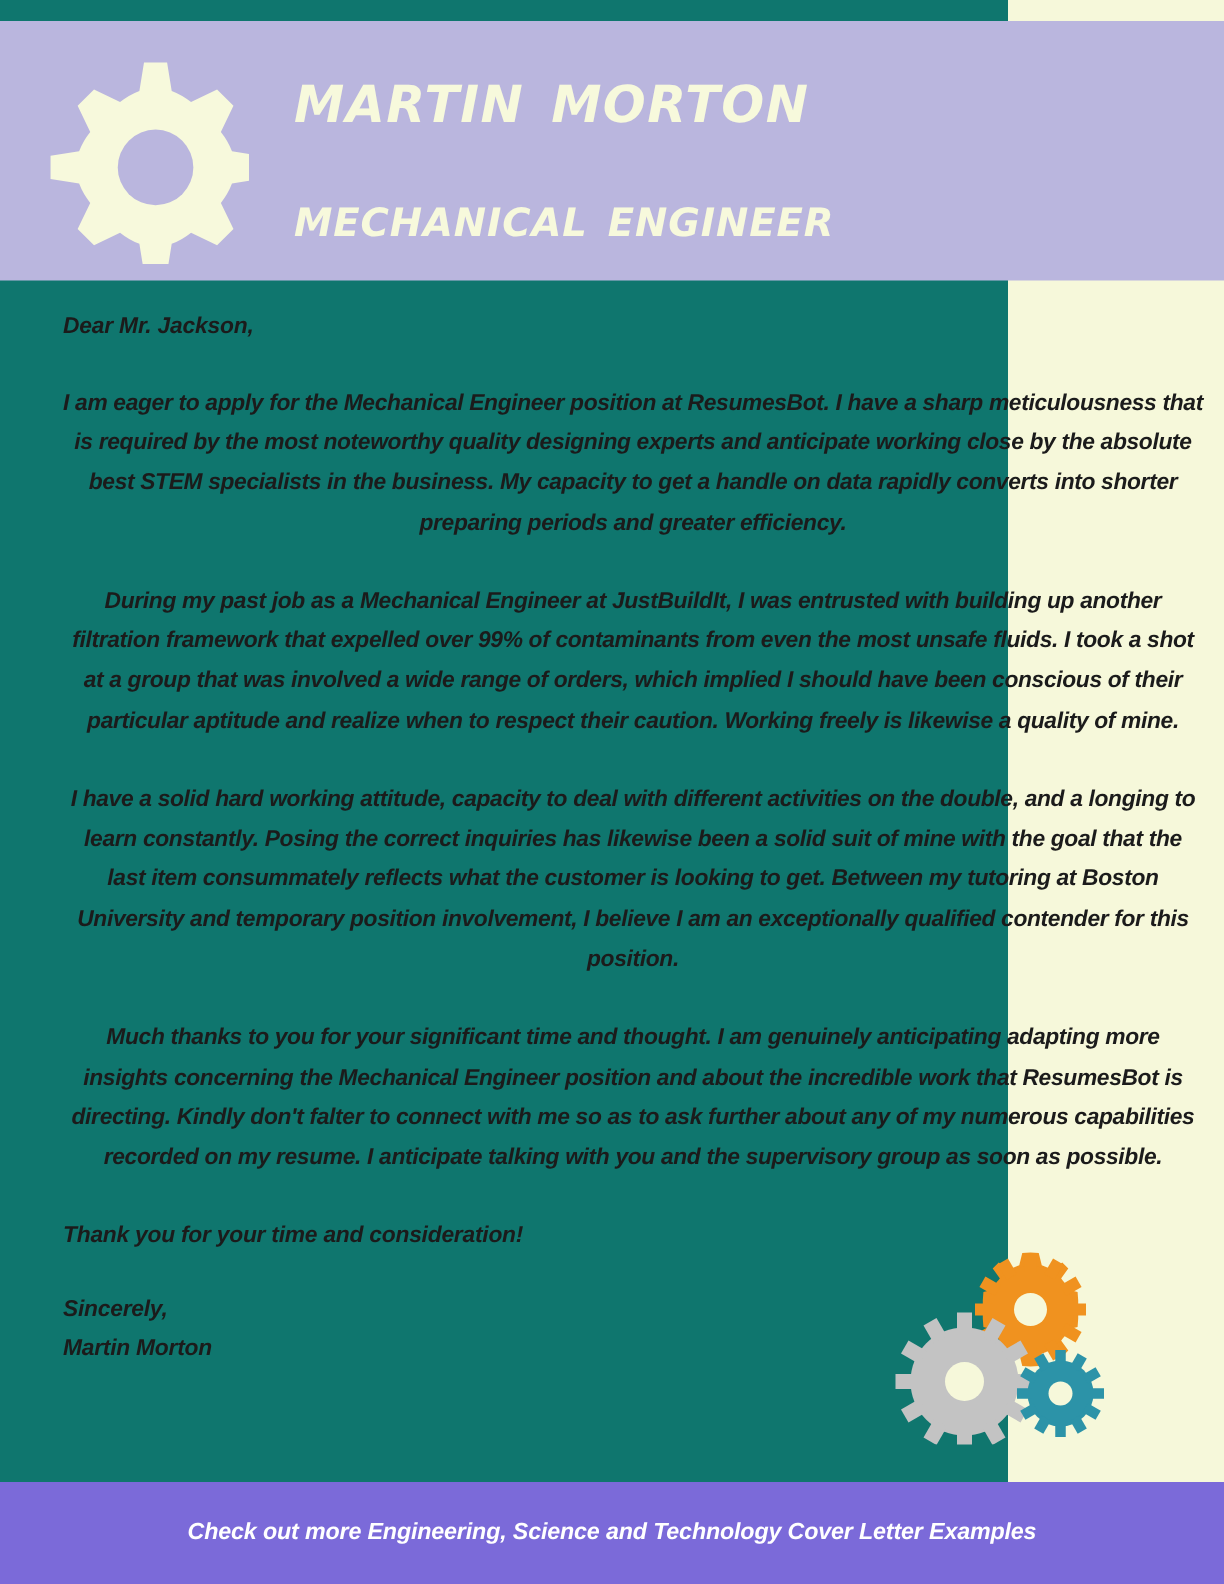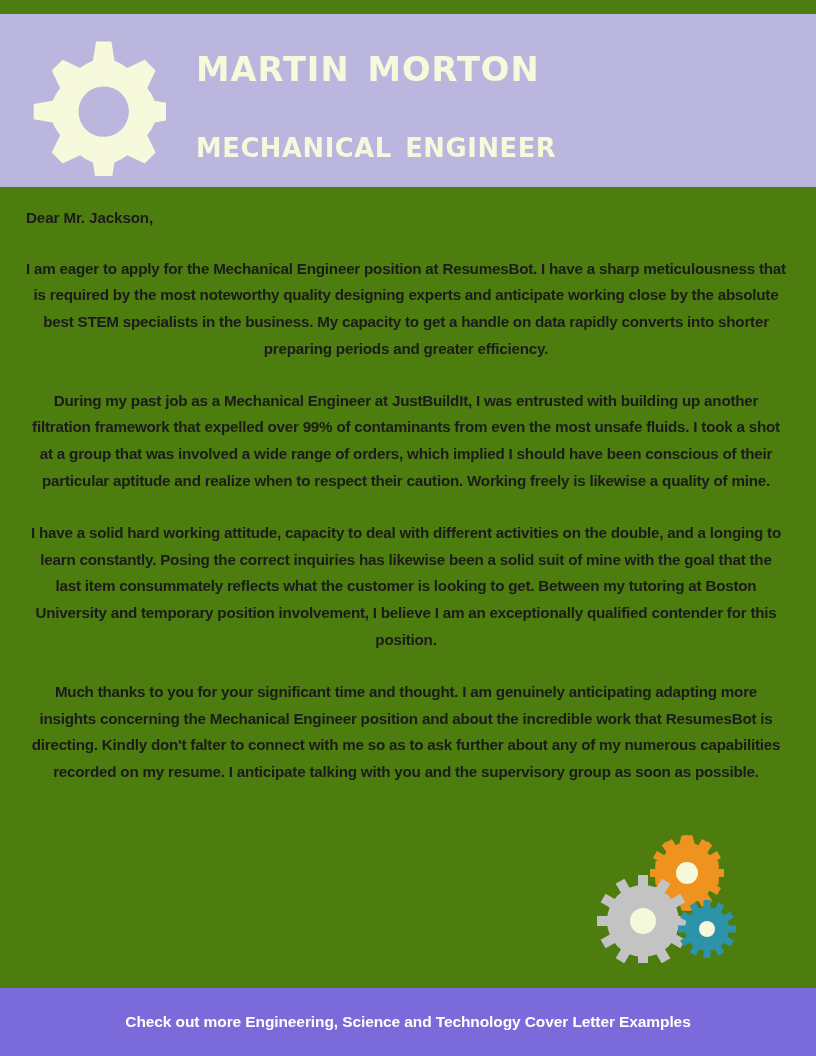--- a/index.html
+++ b/index.html
@@ -10,24 +10,25 @@
     width: 816px;
     height: 1056px;
     background: #f6f8da;
     font-family: "Liberation Sans", sans-serif;
     overflow: hidden;
     position: relative;
   }
 
   .page {
     position: relative;
-    width: 816px;
+    width: 672px;
     height: 1056px;
-    background: #4d7c0f;
+    background: #0f766e;
     box-sizing: border-box;
+    font-style: italic;
   }
 
   
   .header-band {
     position: absolute;
     left: 0;
     top: 14px;
     width: 816px;
     height: 173px;
     background: #bab6de;
@@ -80,21 +81,21 @@
     margin: 0;
     padding: 0;
     margin-top: 26px;
     transform: scaleX(0.99);
     transform-origin: left center;
   }
 
   
   .letter-body {
     position: absolute;
-    left: 26px;
+    left: 42px;
     top: 205px;
     width: 760px;
   }
 
   .salutation {
     font-family: "Liberation Sans", sans-serif;
     font-weight: 700;
     font-size: 15.2px;
     line-height: 26.5px;
     color: #1b1b1b;
@@ -202,20 +203,25 @@
       <div class="job-title">Mechanical Engineer</div>
     </div>
   </div>
 
   <div class="letter-body">
     <p class="salutation">Dear Mr. Jackson,</p>
     <p class="para">I am eager to apply for the Mechanical Engineer position at ResumesBot. I have a sharp meticulousness that is required by the most noteworthy quality designing experts and anticipate working close by the absolute best STEM specialists in the business. My capacity to get a handle on data rapidly converts into shorter preparing periods and greater efficiency.</p>
     <p class="para">During my past job as a Mechanical Engineer at JustBuildIt, I was entrusted with building up another filtration framework that expelled over 99% of contaminants from even the most unsafe fluids. I took a shot at a group that was involved a wide range of orders, which implied I should have been conscious of their particular aptitude and realize when to respect their caution. Working freely is likewise a quality of mine.</p>
     <p class="para">I have a solid hard working attitude, capacity to deal with different activities on the double, and a longing to learn constantly. Posing the correct inquiries has likewise been a solid suit of mine with the goal that the last item consummately reflects what the customer is looking to get. Between my tutoring at Boston University and temporary position involvement, I believe I am an exceptionally qualified contender for this position.</p>
     <p class="para">Much thanks to you for your significant time and thought. I am genuinely anticipating adapting more insights concerning the Mechanical Engineer position and about the incredible work that ResumesBot is directing. Kindly don't falter to connect with me so as to ask further about any of my numerous capabilities recorded on my resume. I anticipate talking with you and the supervisory group as soon as possible.</p>
+    <p class="closing-line">Thank you for your time and consideration!</p>
+    <div class="closing-block">
+      <p class="sign-off">Sincerely,</p>
+      <p class="sign-off">Martin Morton</p>
+    </div>
   </div>
 
   <span class="gear-cluster">
     <svg viewBox="0 0 160 130" width="160" height="130" aria-hidden="true">
 
       <g transform="translate(92,40)">
         <path fill="#f0921f" d="M0,-38 L5.5,-37.6 L7.5,-29.5 L14.5,-26.6 L21.2,-31.4 L25.2,-27.4 L20.4,-20.7 L23.3,-13.7 L31.4,-11.7 L31.8,-6.2 L31.8,6.2 L31.4,11.7 L23.3,13.7 L20.4,20.7 L25.2,27.4 L21.2,31.4 L14.5,26.6 L7.5,29.5 L5.5,37.6 L0,38 L-5.5,37.6 L-7.5,29.5 L-14.5,26.6 L-21.2,31.4 L-25.2,27.4 L-20.4,20.7 L-23.3,13.7 L-31.4,11.7 L-31.8,6.2 L-31.8,-6.2 L-31.4,-11.7 L-23.3,-13.7 L-20.4,-20.7 L-25.2,-27.4 L-21.2,-31.4 L-14.5,-26.6 L-7.5,-29.5 L-5.5,-37.6 Z"></path>
         <circle cx="0" cy="0" r="29" fill="#f0921f"></circle>
         <g fill="#f0921f">
           <rect x="-4" y="-37" width="8" height="12"></rect>

